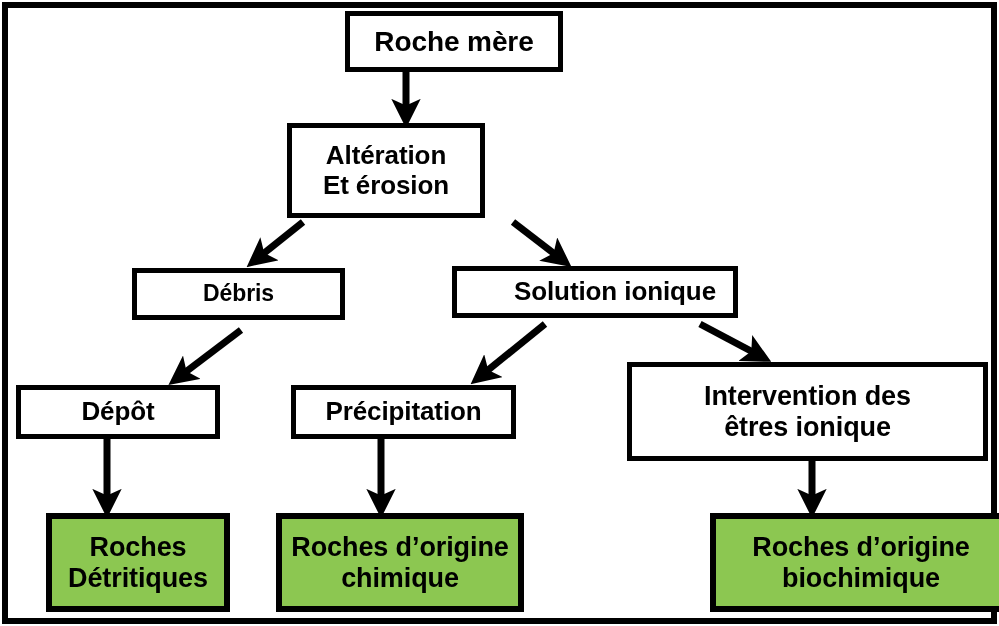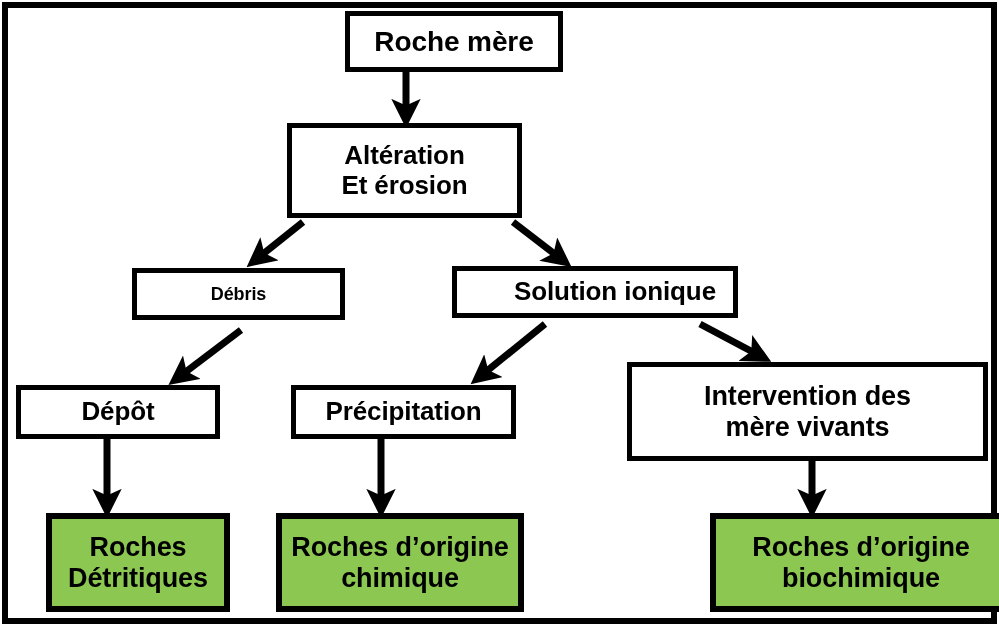--- a/index.html
+++ b/index.html
@@ -87,39 +87,39 @@
         <line x1="107" y1="439" x2="107" y2="510"></line>
         <line x1="381" y1="439" x2="381" y2="510"></line>
         <line x1="812" y1="461" x2="812" y2="510"></line>
       </g>
   </svg>
 
   <div id="node-layer">
       <div class="node" style="left: 298px; top: 11px; width: 218px; height: 61px; background: rgb(255, 255, 255); font-size: 28px; margin-left: 47px;">
         <span class="node-label">Roche mère</span>
       </div>
-      <div class="node" style="left: 287px; top: 123px; width: 235px; height: 95px; background: rgb(255, 255, 255); font-size: 26px;">
+      <div class="node" style="left: 287px; top: 123px; width: 198px; height: 95px; background: rgb(255, 255, 255); font-size: 26px;">
         <span class="node-label">Altération
 Et érosion</span>
       </div>
-      <div class="node" style="left: 132px; top: 268px; width: 213px; height: 52px; background: rgb(255, 255, 255); font-size: 18px;">
+      <div class="node" style="left: 132px; top: 268px; width: 213px; height: 52px; background: rgb(255, 255, 255); font-size: 23px;">
         <span class="node-label">Débris</span>
       </div>
       <div class="node" style="left: 452px; top: 266px; width: 286px; height: 52px; background: rgb(255, 255, 255); font-size: 26px; padding-left: 40px;">
         <span class="node-label">Solution ionique</span>
       </div>
       <div class="node" style="left: 16px; top: 385px; width: 204px; height: 54px; background: rgb(255, 255, 255); font-size: 26px;">
         <span class="node-label">Dépôt</span>
       </div>
       <div class="node" style="left: 291px; top: 385px; width: 225px; height: 54px; background: rgb(255, 255, 255); font-size: 26px;">
         <span class="node-label">Précipitation</span>
       </div>
       <div class="node" style="left: 627px; top: 362px; width: 361px; height: 99px; background: rgb(255, 255, 255); font-size: 27px;">
         <span class="node-label">Intervention des
-mère vivants</span>
+êtres ionique</span>
       </div>
       <div class="node green" style="left: 10px; top: 513px; width: 184px; height: 99px; background: rgb(140, 199, 81); font-size: 27px;">
         <span class="node-label">Roches
 Détritiques</span>
       </div>
       <div class="node green" style="left: 240px; top: 513px; width: 248px; height: 99px; background: rgb(140, 199, 81); font-size: 27px;">
         <span class="node-label">Roches d’origine
 chimique</span>
       </div>
       <div class="node green" style="left: 674px; top: 513px; width: 302px; height: 99px; background: rgb(140, 199, 81); font-size: 27px;">

